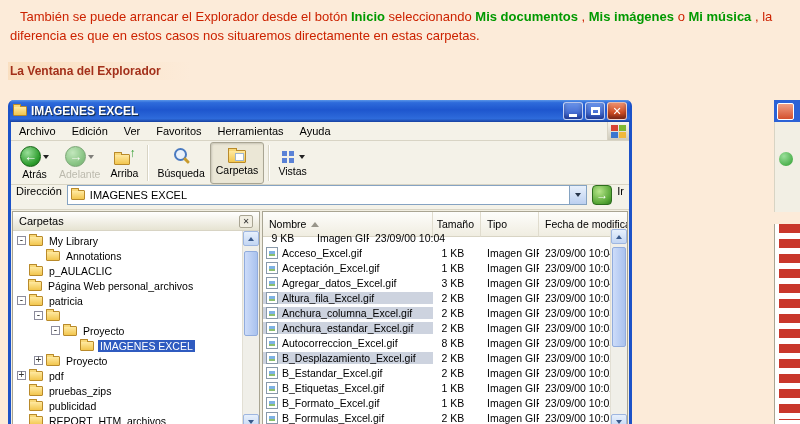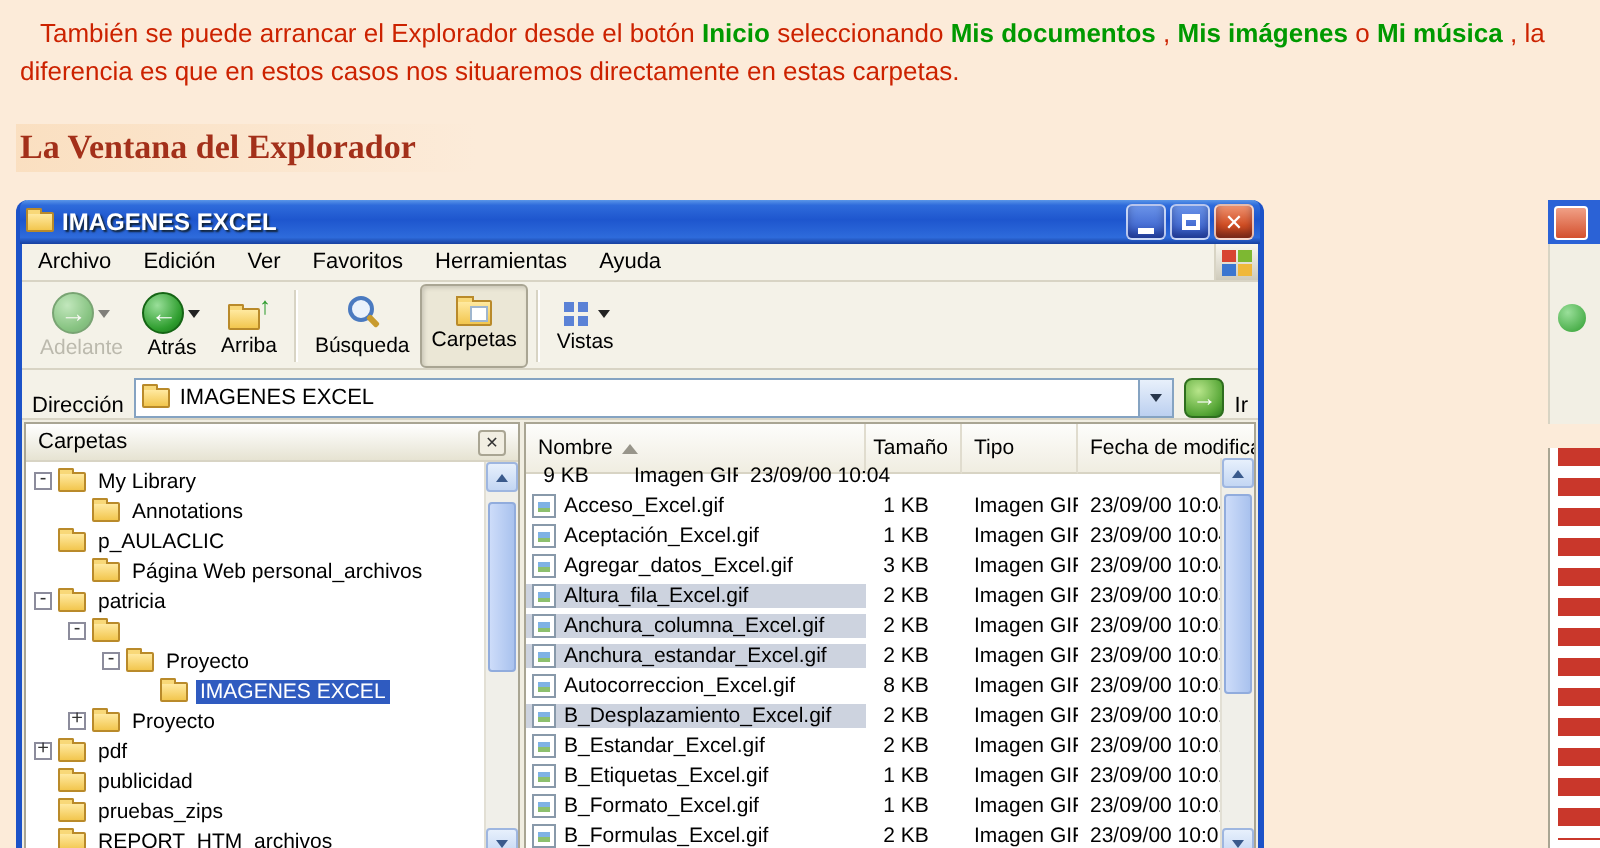--- a/index.html
+++ b/index.html
@@ -12,24 +12,23 @@
 
   
   .intro {
     position:absolute; top:7px; left:10px; width:782px;
     font-size:13px; line-height:19px; color:#CC2200; text-indent:10px;
   }
   .intro .seg.green { color:#009900; font-weight:700; }
 
   .heading {
     position:absolute; top:62px; left:8px; margin:0;
-    font-size:17px; font-weight:700; color:#A3301A;
+    font-size:12px; font-weight:700; color:#A3301A;
     background:linear-gradient(90deg, rgba(250,222,190,.9), rgba(250,222,190,0));
     padding:2px 30px 2px 2px;
-    font-family:Liberation Serif, serif;
   }
 
   
   .xp-window {
     position:absolute; left:8px; top:100px; width:624px; height:334px;
     border:3px solid #1C52C8; border-top:none; border-radius:6px 6px 0 0;
     display:flex; flex-direction:column; background:#F1EEE2;
     font-size:11px;
   }
   .titlebar {
@@ -120,21 +119,21 @@
   .icon-views { width:17px; height:15px; position:relative; flex:none; }
   .icon-views::before {
     content:""; position:absolute; left:2px; top:2px; width:5px; height:5px; background:#5B82D6;
     box-shadow:7px 0 0 #5B82D6, 0 7px 0 #5B82D6, 7px 7px 0 #5B82D6;
   }
   .tb-sep { width:1px; height:36px; background:#D8D4C4; box-shadow:1px 0 0 #fff; margin:0 4px; flex:none; }
 
   
   .addressbar {
     height:25px; flex:none; background:#F4F2E8; border-bottom:1px solid #D8D4C4;
-    display:flex; align-items:flex-end; padding:0 5px; gap:5px;
+    display:flex; align-items:flex-start; padding:0 5px; gap:5px;
   }
   .addr-combo {
     flex:1; height:20px; background:#fff; border:1px solid #85A3C2;
     display:flex; align-items:center; gap:5px; padding-left:3px; position:relative;
   }
   .combo-btn {
     position:absolute; right:0; top:0; bottom:0; width:17px;
     background:linear-gradient(#E8F0FB,#BCD0F0); border-left:1px solid #85A3C2;
     display:flex; align-items:center; justify-content:center;
   }
@@ -304,33 +303,33 @@
       </div>
     <span class="winlogo">
       <span class="wl-r"></span>
         <span class="wl-g"></span>
         <span class="wl-b"></span>
         <span class="wl-y"></span>
     </span>
   </div>
 
   <div class="toolbar">
+    <div class="tb-btn">
+      <span class="tb-row">
+          <span class="icon-back"></span>
+          <span class="caret"></span>
+        </span>
+      <span class="tb-label">Atrás</span>
+    </div>
     <div class="tb-btn disabled">
       <span class="tb-row">
           <span class="icon-fwd"></span>
           <span class="caret"></span>
         </span>
       <span class="tb-label">Adelante</span>
-    </div>
-    <div class="tb-btn">
-      <span class="tb-row">
-          <span class="icon-back"></span>
-          <span class="caret"></span>
-        </span>
-      <span class="tb-label">Atrás</span>
     </div>
     <div class="tb-btn">
       <span class="icon-up">
           <span class="mini-folder"></span>
         </span>
       <span class="tb-label">Arriba</span>
     </div>
     <div class="tb-sep"></div>
     <div class="tb-btn">
       <span class="icon-search"></span>
@@ -383,21 +382,21 @@
             <span class="mini-folder"></span>
             <span class="tree-label">Annotations</span>
           </div>
 
           <div class="tree-row" style="padding-left: 4px;">
             <span class="expander"></span>
             <span class="mini-folder"></span>
             <span class="tree-label">p_AULACLIC</span>
           </div>
 
-          <div class="tree-row" style="padding-left: 21px;">
+          <div class="tree-row" style="padding-left: 3px;">
             <span class="expander"></span>
             <span class="mini-folder"></span>
             <span class="tree-label">Página Web personal_archivos</span>
           </div>
 
           <div class="tree-row" style="padding-left: 4px;">
             <span class="expander">-</span>
             <span class="mini-folder"></span>
             <span class="tree-label">patricia</span>
           </div>
@@ -427,27 +426,27 @@
 
           <div class="tree-row" style="padding-left: 4px;">
             <span class="expander">+</span>
             <span class="mini-folder"></span>
             <span class="tree-label">pdf</span>
           </div>
 
           <div class="tree-row" style="padding-left: 4px;">
             <span class="expander"></span>
             <span class="mini-folder"></span>
-            <span class="tree-label">publicidad</span>
+            <span class="tree-label">pruebas_zips</span>
           </div>
 
           <div class="tree-row" style="padding-left: 4px;">
             <span class="expander"></span>
             <span class="mini-folder"></span>
-            <span class="tree-label">pruebas_zips</span>
+            <span class="tree-label">publicidad</span>
           </div>
 
           <div class="tree-row" style="padding-left: 4px;">
             <span class="expander"></span>
             <span class="mini-folder"></span>
             <span class="tree-label">REPORT_HTM_archivos</span>
           </div>
         </div>
       <div class="vscroll left-scroll">
         <span class="scroll-btn up">

